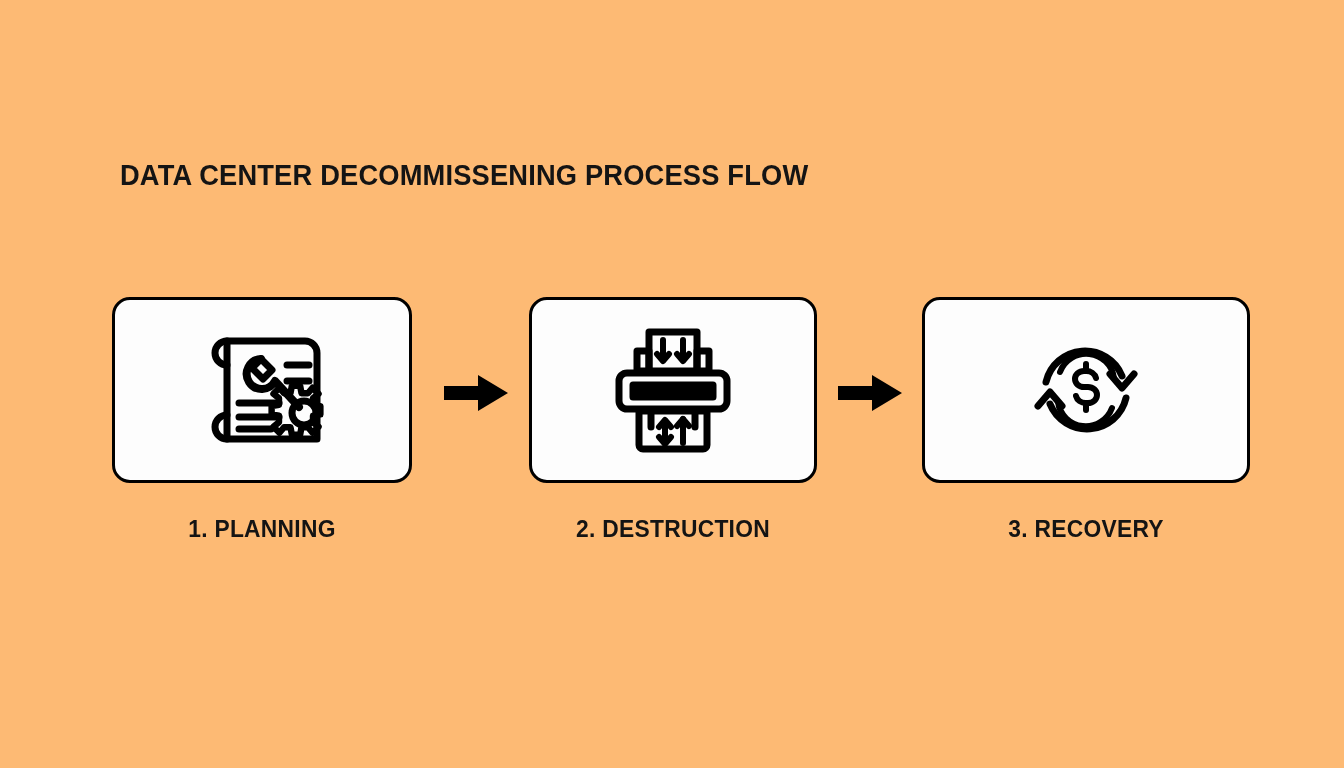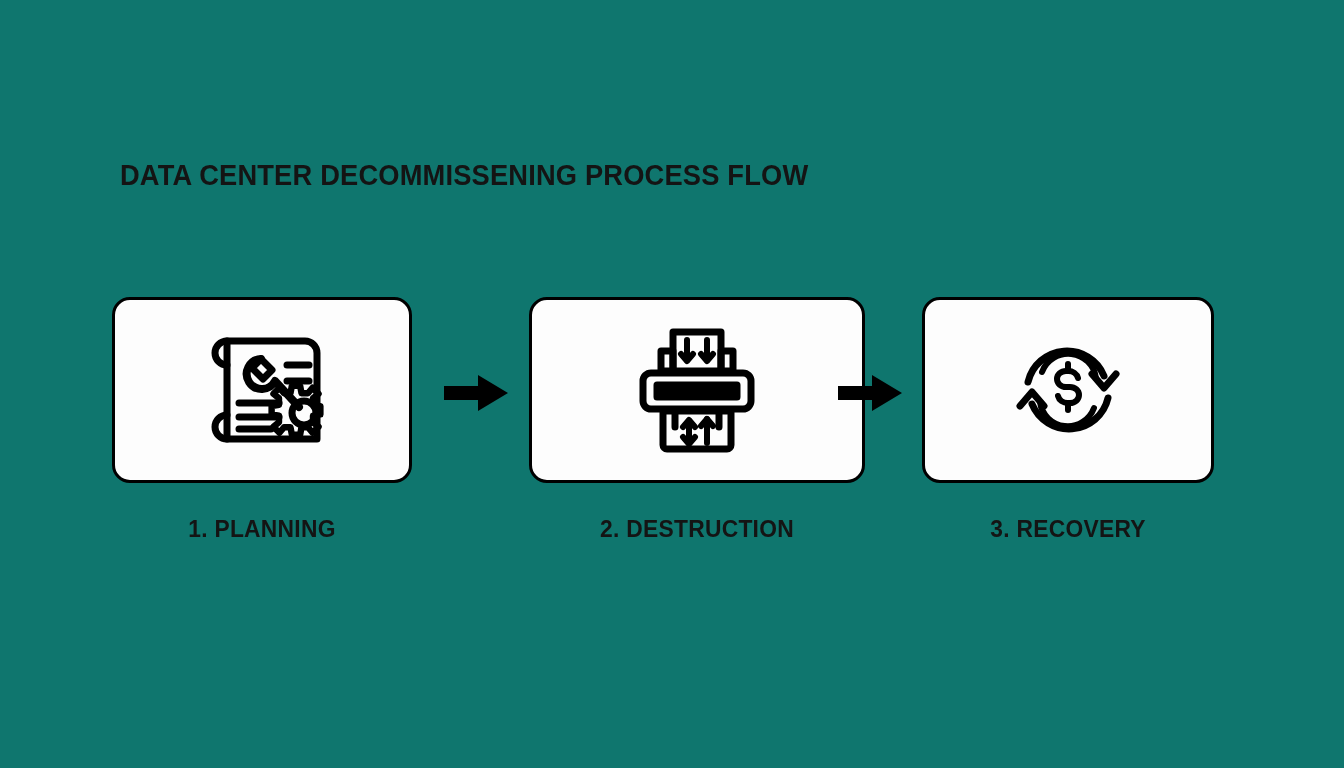--- a/index.html
+++ b/index.html
@@ -15,21 +15,21 @@
     background: #fdfdfd;
     font-family: "Liberation Sans", "DejaVu Sans", sans-serif;
     color: #111111;
     position: relative;
   }
 
   .canvas {
     position: relative;
     width: 1344px;
     height: 768px;
-    background: #0f766e;
+    background: #fdba74;
   }
 
   
   .title {
     position: absolute;
     left: 120px;
     top: 155px;
     font-size: 29px;
     font-weight: 700;
     letter-spacing: 0.2px;
@@ -50,22 +50,22 @@
   }
 
   .step {
     position: absolute;
     top: 0;
     width: 300px;
     height: 186px;
   }
 
   .step-1 { left: 0px; }
-  .step-2 { left: 417px; width: 336px; }
-  .step-3 { left: 810px; width: 292px; text-decoration: underline; }
+  .step-2 { left: 417px; width: 288px; }
+  .step-3 { left: 810px; width: 328px; text-decoration: underline; }
 
   .card {
     width: 100%;
     height: 186px;
     border: 3px solid #000000;
     border-radius: 18px;
     background: #fdfdfd;
     display: flex;
     align-items: center;
     justify-content: center;

